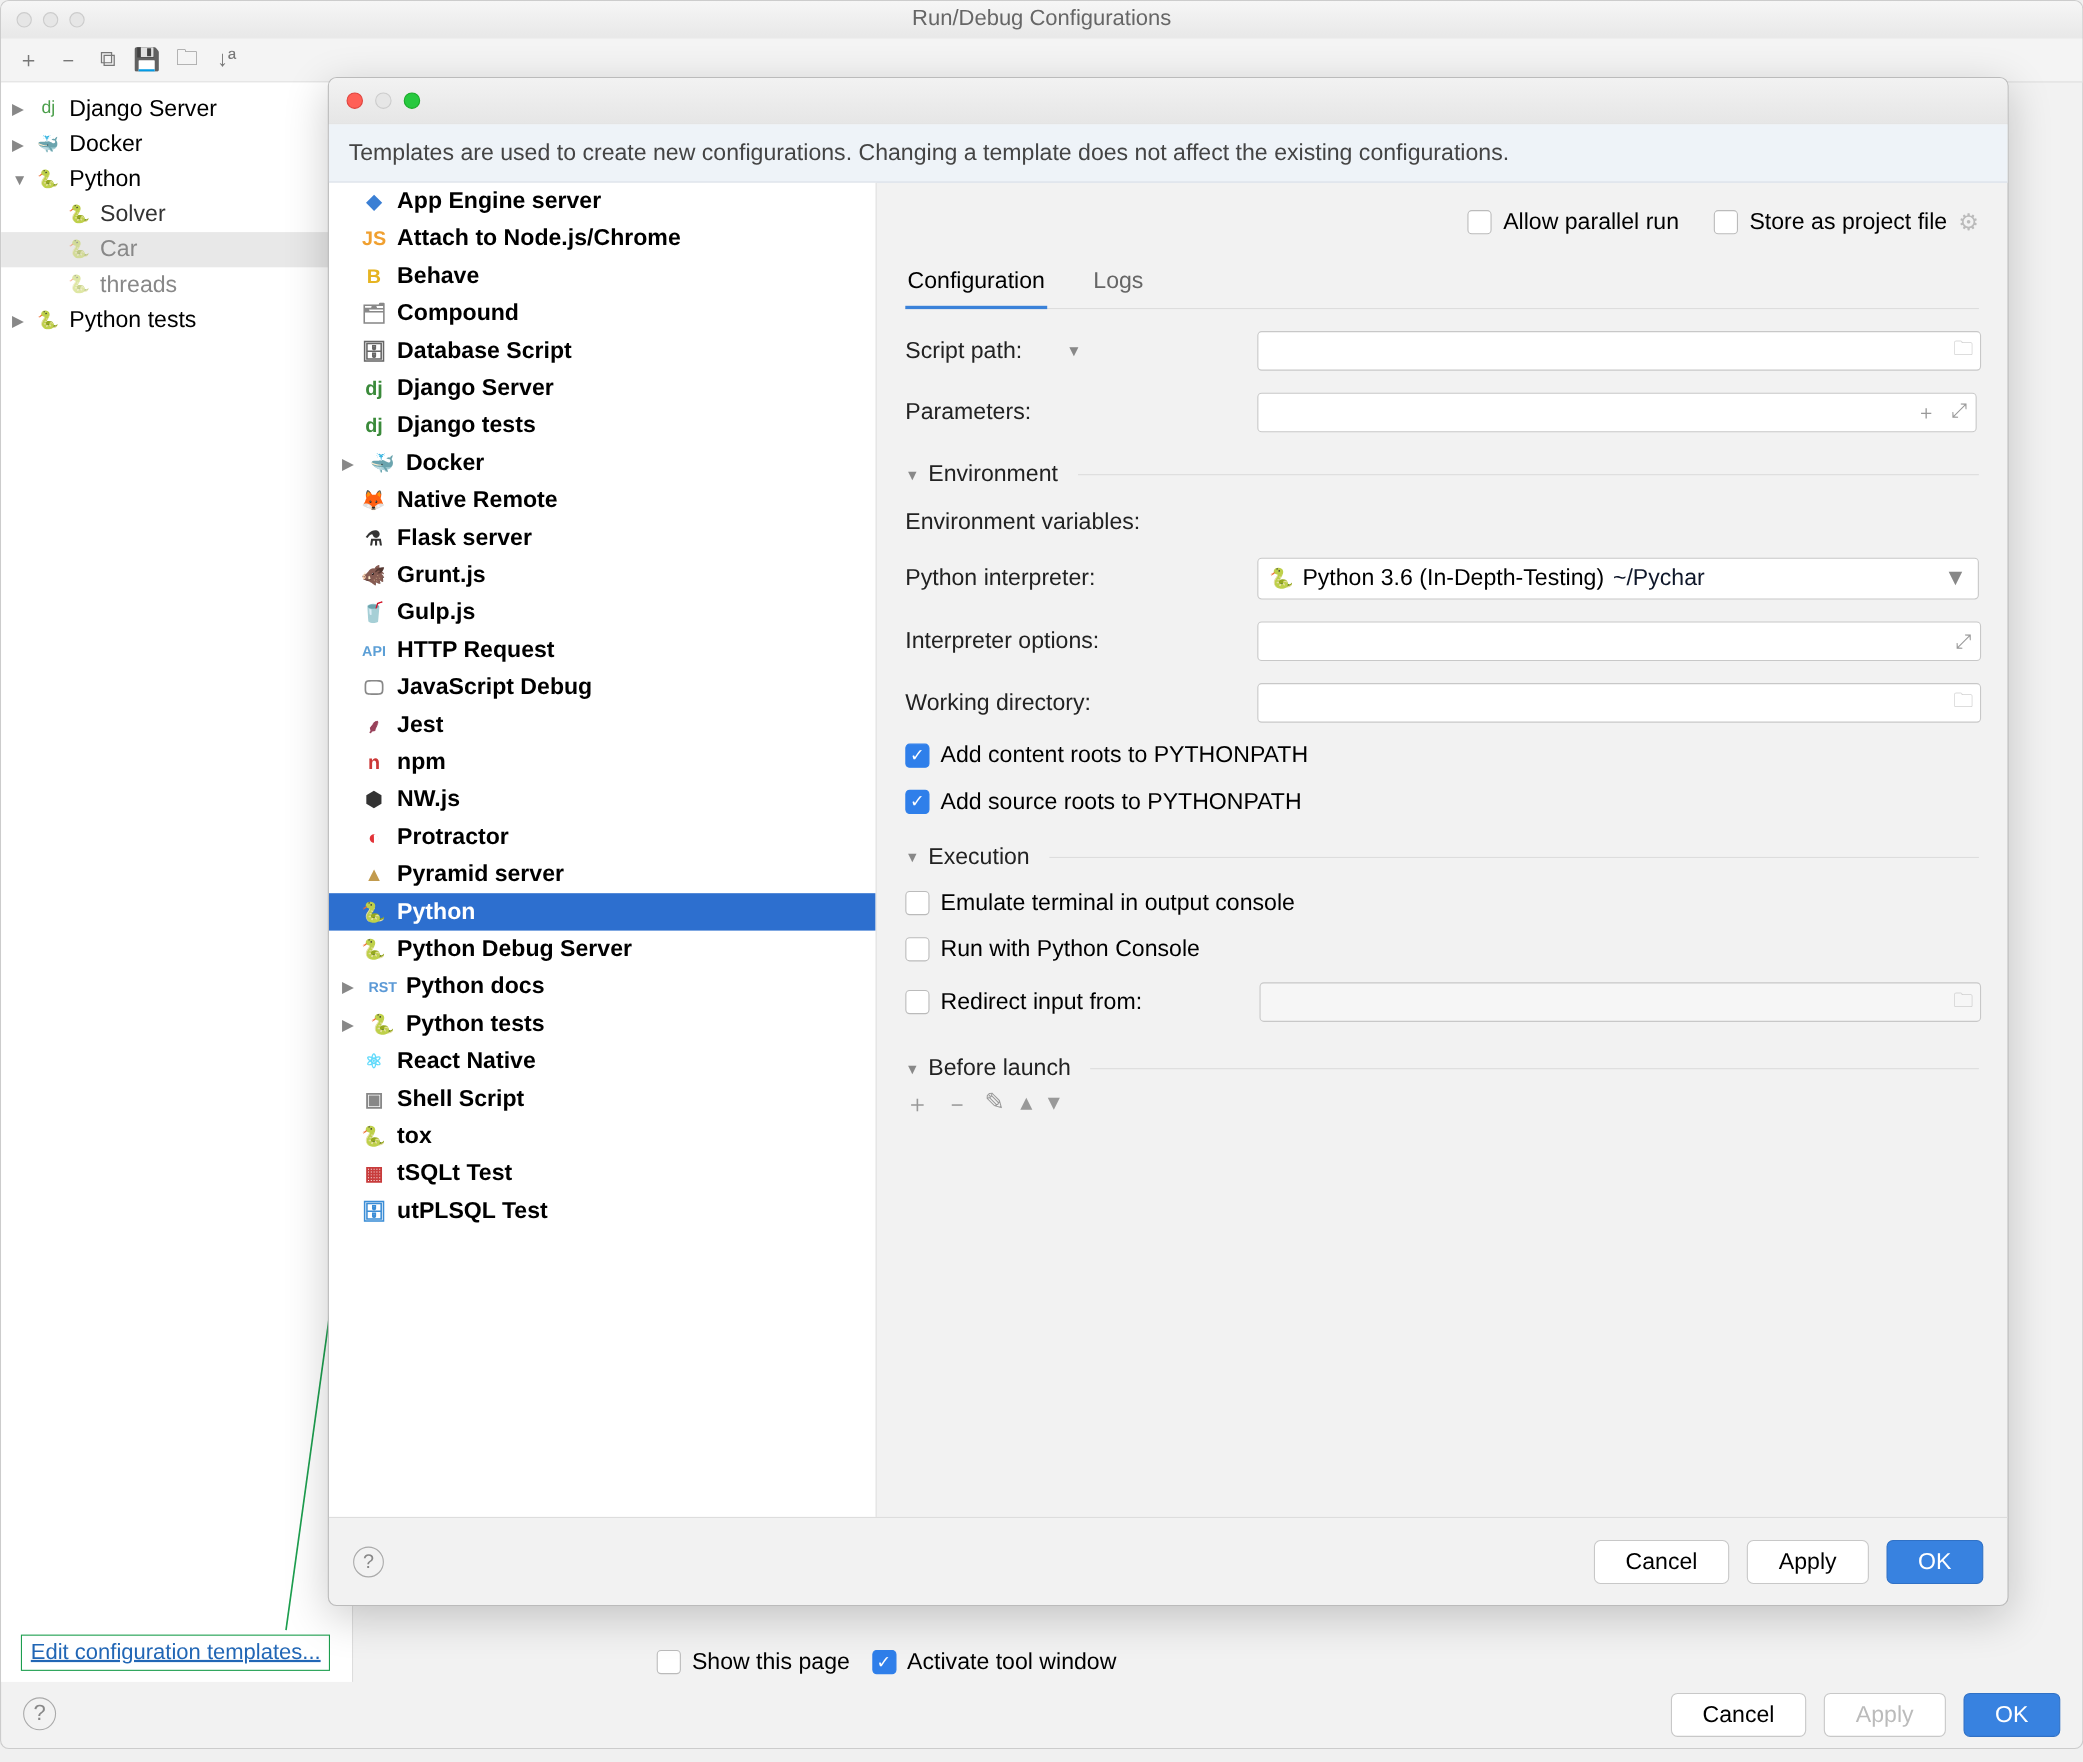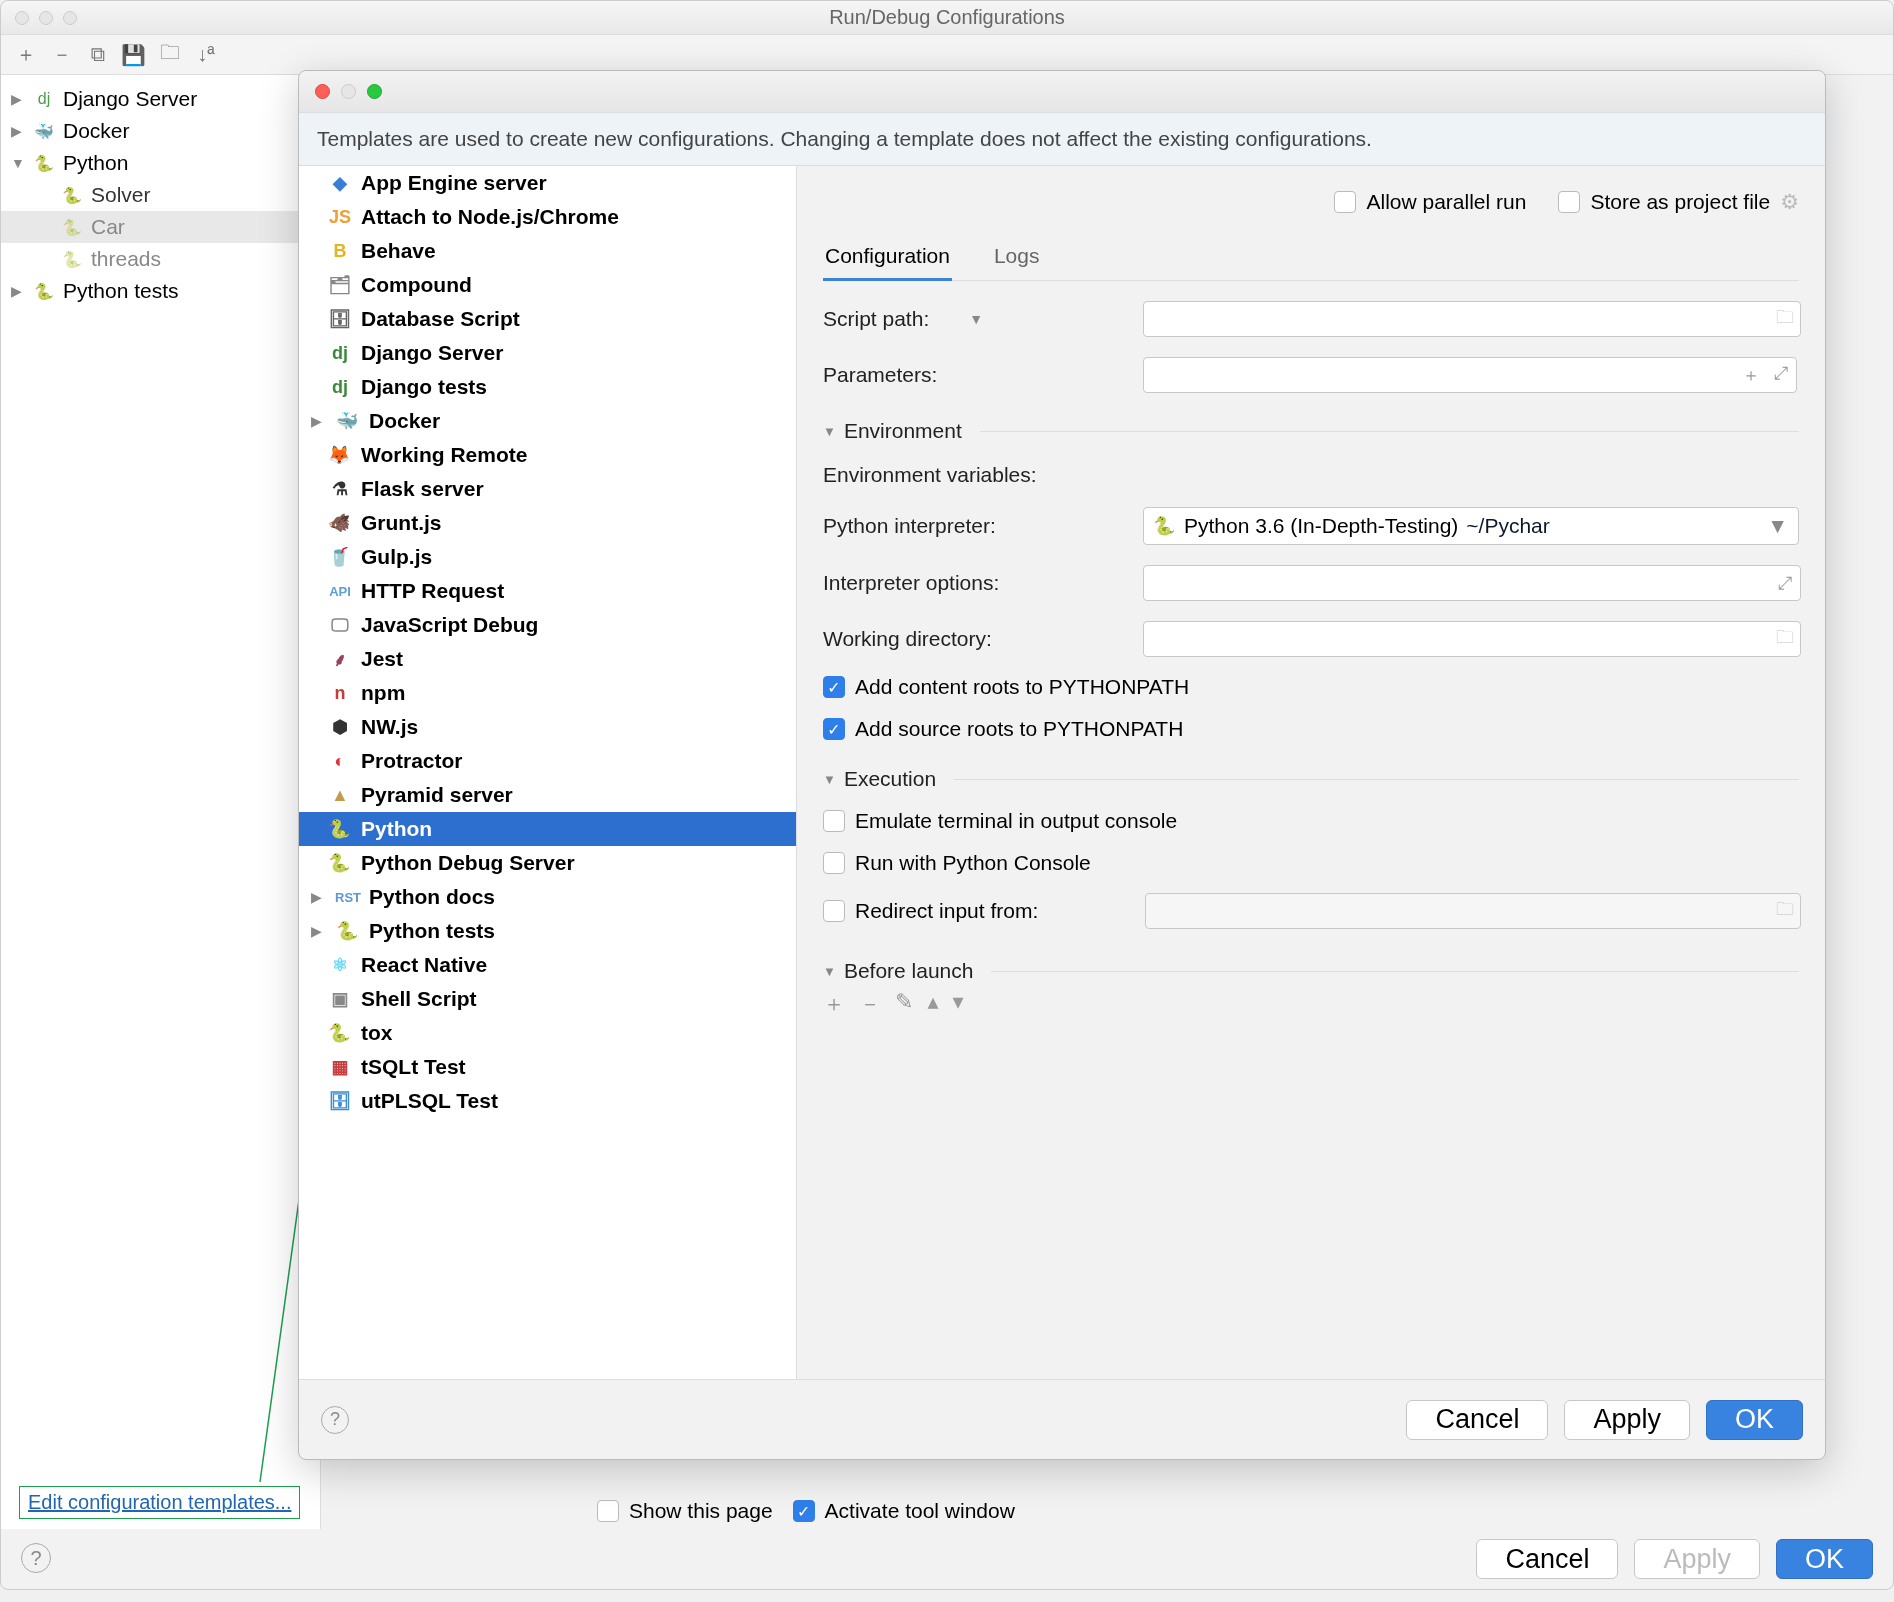--- a/index.html
+++ b/index.html
@@ -73,21 +73,21 @@
 .sel-caret { margin-left: auto; color: #888; }
 
 .chk-row { display: flex; align-items: center; gap: 10px; font-size: 21px; margin-top: 18px; }
 .chk { width: 22px; height: 22px; border: 1px solid #bbb; border-radius: 4px; display: flex; align-items: center; justify-content: center; background: #fff; flex-shrink: 0; }
 .chk.on { background: #2f7fea; border-color: #2f7fea; color: #fff; font-size: 16px; }
 
 .before-launch-bar { display: flex; gap: 14px; padding: 6px 0; color: #999; font-size: 22px; }
 
 .m-footer { height: 80px; border-top: 1px solid #ddd; display: flex; align-items: center; padding: 0 22px; gap: 16px; }
 .m-footer .spacer { flex: 1; }
-.btn { height: 40px; padding: 0 28px; border-radius: 6px; font-size: 27px; border: 1px solid #c8c8c8; background: #fff; cursor: default; }
+.btn { height: 40px; padding: 0 28px; border-radius: 6px; font-size: 21px; border: 1px solid #c8c8c8; background: #fff; cursor: default; }
 .btn.primary { background: #3882e0; color: #fff; border-color: #3071c6; }
 .btn.disabled { color: #bbb; }
 
 .folder-icon { color: #bfbfbf; }
 .gear-icon { color: #bbb; }
 
 
 .anno-line { position: absolute; pointer-events: none; }
 
 
@@ -216,21 +216,21 @@
           <span class="tpl-ic" style="color:#3a8a3a">dj</span>
           <span>Django tests</span>
         </div>
       <div class="tpl-item indent">
           <span class="tpl-arrow">▶</span>
           <span class="tpl-ic" style="color:#2496ed">🐳</span>
           <span>Docker</span>
         </div>
       <div class="tpl-item">
           <span class="tpl-ic" style="color:#ff7139">🦊</span>
-          <span>Working Remote</span>
+          <span>Native Remote</span>
         </div>
       <div class="tpl-item">
           <span class="tpl-ic" style="color:#333">⚗</span>
           <span>Flask server</span>
         </div>
       <div class="tpl-item">
           <span class="tpl-ic" style="color:#e48632">🐗</span>
           <span>Grunt.js</span>
         </div>
       <div class="tpl-item">

